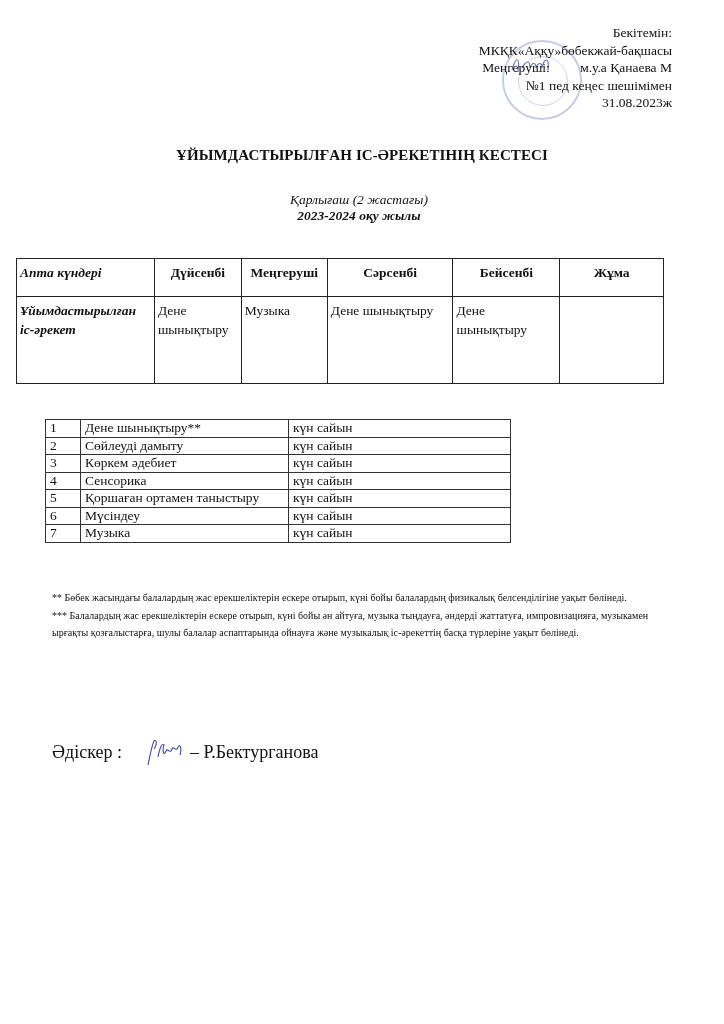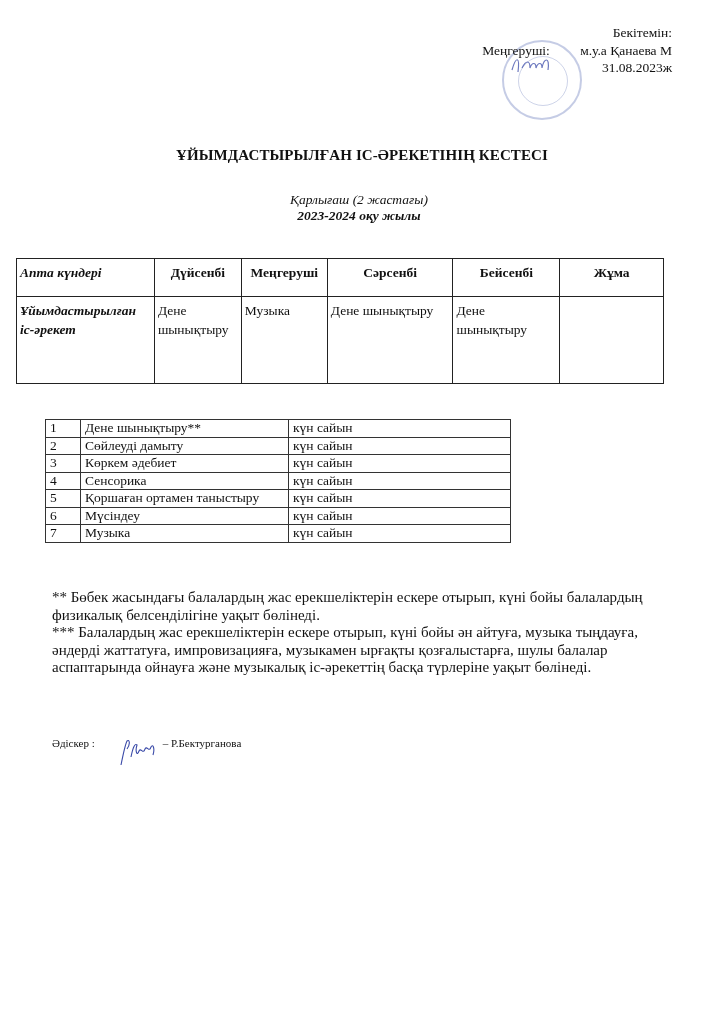--- a/index.html
+++ b/index.html
@@ -50,41 +50,43 @@
       border-collapse: collapse; font-size: 13.5px;
     }
     table.subjects td {
       border: 1px solid #333; height: 16.5px; padding: 0 4px; line-height: 16px;
     }
     table.subjects td.num { width: 26px; }
     table.subjects td.name { width: 199px; }
 
     .notes {
       position: absolute; left: 52px; top: 589px; width: 620px;
-      font-size: 15px; line-height: 17.5px;
+      font-size: 10px; line-height: 17.5px;
     }
     .signature {
-      position: absolute; left: 52px; top: 737px; font-size: 11px;
-      display: flex; 
+      position: absolute; left: 52px; top: 737px; font-size: 18px;
+      display: flex; align-items: center;
     }
     .signature .methodist-sign { margin: 0 2px 0 20px; }
   </style>
 </head>
 <body>
 
 <div class="stamp">
     <div class="stamp-inner"></div>
   </div>
 <svg class="sign-top" width="60" height="30" viewBox="0 0 60 30">
   <path d="M4 20 C8 6, 12 6, 10 22 M14 18 C18 10, 22 10, 22 18 C24 12, 28 12, 28 18 C30 12, 34 12, 34 18 C36 8, 42 6, 40 20" stroke="#3a4aa8" stroke-width="1.2" fill="none" opacity="0.75"></path>
 </svg>
 
 <div class="approval">
   <div>Бекітемін:</div>
+  <div>МКҚК«Аққу»бөбекжай-бақшасы</div>
   <div style="white-space:pre">Меңгеруші:         м.у.а Қанаева М</div>
+  <div>№1 пед кеңес шешімімен</div>
   <div>31.08.2023ж</div>
 </div>
 
 <div class="title">ҰЙЫМДАСТЫРЫЛҒАН ІС-ӘРЕКЕТІНІҢ КЕСТЕСІ</div>
 
 <div class="subtitle">
   <div class="group">Қарлығаш (2 жастағы)</div>
   <div class="year">2023-2024 оқу жылы</div>
 </div>
 

